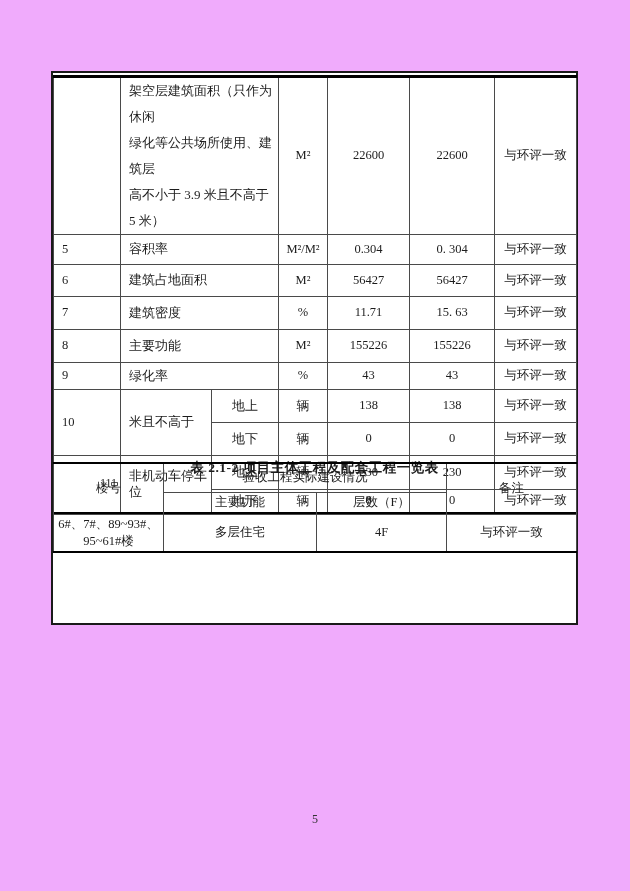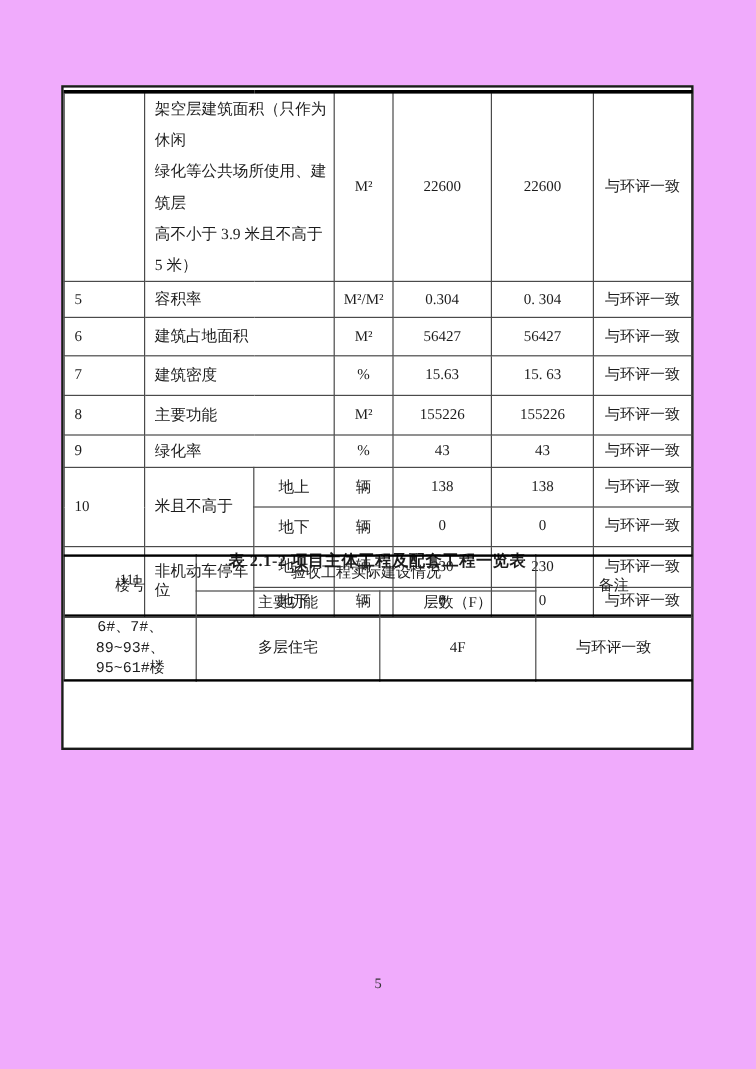--- a/index.html
+++ b/index.html
@@ -26,21 +26,21 @@
   .t1 td.remark{font-size:12.5px;}
   
   .tbl-title{
     position:absolute;left:0;top:382px;width:523px;height:26px;
     display:flex;align-items:center;justify-content:center;
     font-weight:bold;font-size:13.5px;letter-spacing:0.5px;
   }
   
   .t2{position:absolute;left:0;top:389px;border-top:2px solid #000;border-bottom:2px solid #000;}
   .t2 td{font-size:12.5px;}
-  .t2 .bldg div{line-height:17px;font-family:Liberation Mono, monospace;}
+  .t2 .bldg div{line-height:17px;}
   .page-number{
     position:absolute;left:0;top:812px;width:630px;text-align:center;
     font-size:12px;color:#333;
   }
 </style>
 </head>
 <body>
 
 <div class="page">
   <div class="content-box">
@@ -81,21 +81,21 @@
         <td colspan="2" class="item">建筑占地面积</td>
         <td class="num">M²</td>
         <td class="num">56427</td>
         <td class="num">56427</td>
         <td class="remark">与环评一致</td>
       </tr>
       <tr style="height:33px">
         <td class="no">7</td>
         <td colspan="2" class="item">建筑密度</td>
         <td class="num">%</td>
-        <td class="num">15.63</td>
+        <td class="num">11.71</td>
         <td class="num">15. 63</td>
         <td class="remark">与环评一致</td>
       </tr>
       <tr style="height:33px">
         <td class="no">8</td>
         <td colspan="2" class="item">主要功能</td>
         <td class="num">M²</td>
         <td class="num">155226</td>
         <td class="num">155226</td>
         <td class="remark">与环评一致</td>

